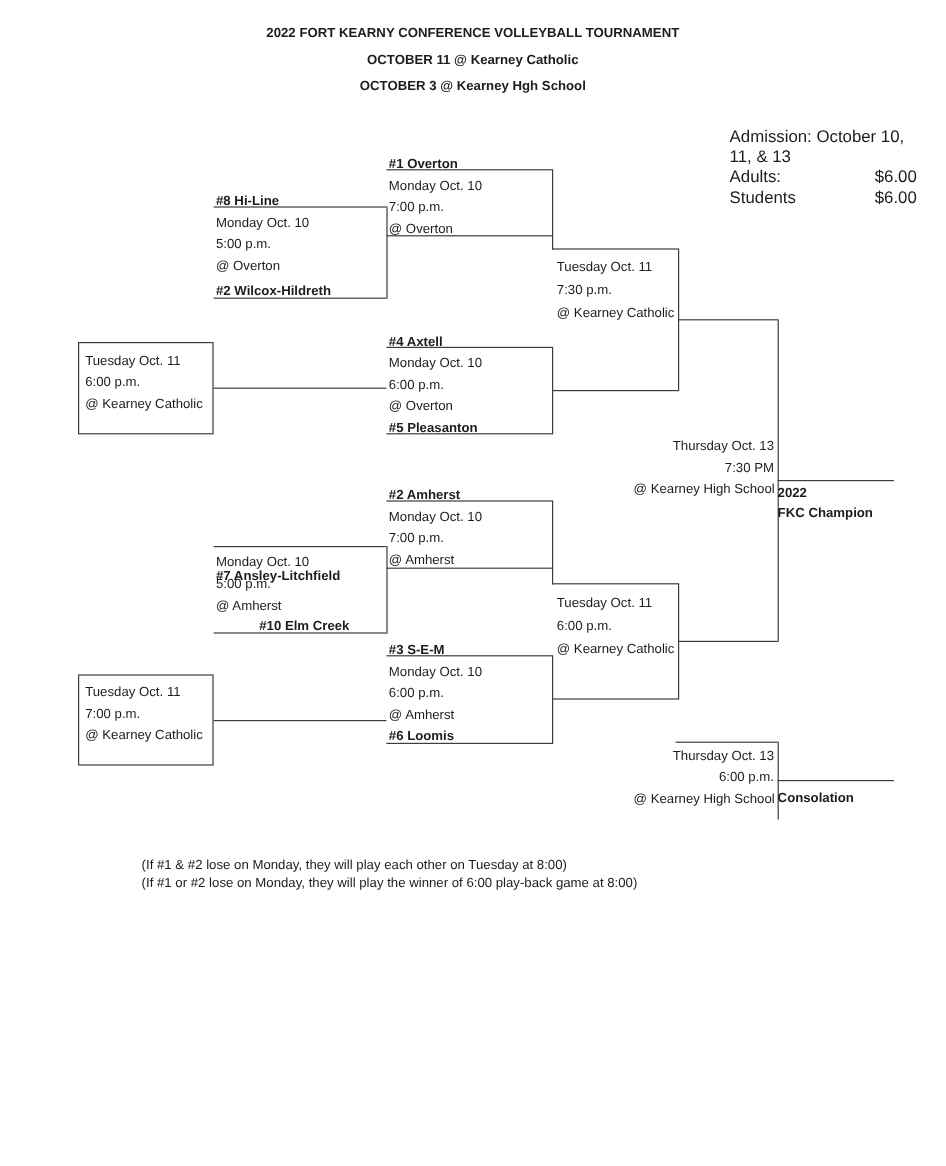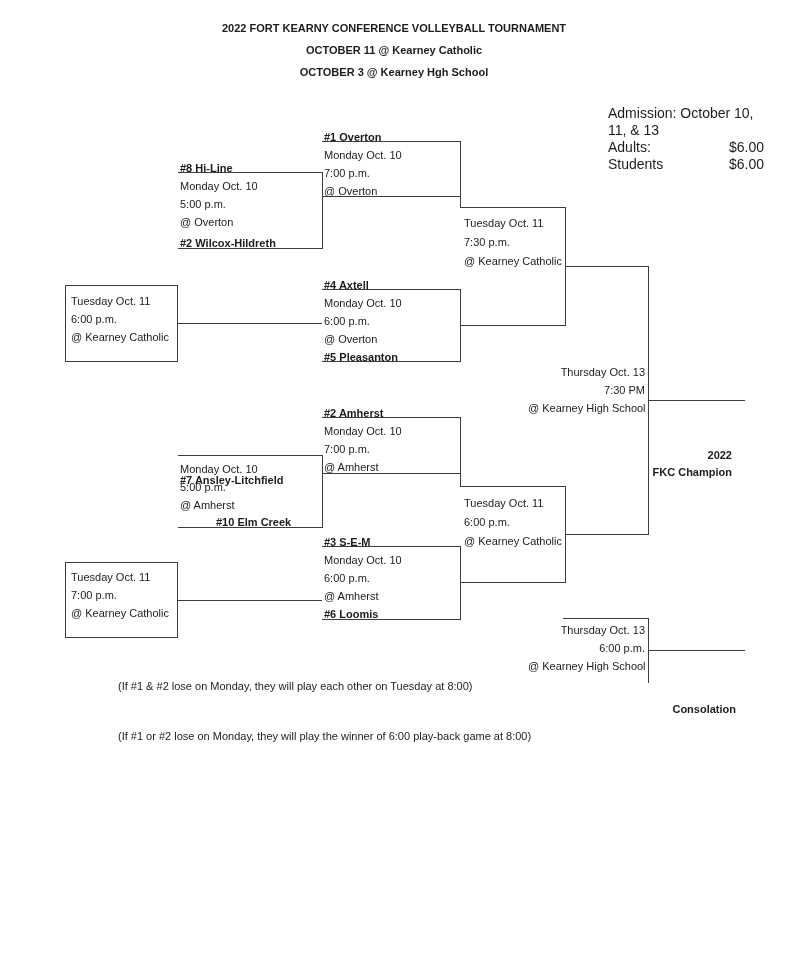--- a/index.html
+++ b/index.html
@@ -10,21 +10,21 @@
     font-family:"Liberation Sans", sans-serif; color:#1c1c1c; overflow:hidden;
   }
   .hdr { position:absolute; left:0; top:17px; width:788px; text-align:center;
          font-weight:bold; font-size:11px; line-height:22px; }
   .adm { position:absolute; left:563px; top:105px; width:156px; font-size:14px; line-height:17px;margin-left:45px; }
   .adm-row { display:flex; justify-content:space-between; }
   .t { position:absolute; font-size:11px; line-height:18px; white-space:nowrap; }
   .lh19 { line-height:19px; }
   .b { font-weight:bold; }
   .right { text-align:right; }
-  .center { text-align:right;margin-top:44px; }
+  .center { text-align:left; }
   .hl { position:absolute; height:1px; background:#3d3d3d; }
   .vl { position:absolute; width:1px; background:#3d3d3d; }
   .box { position:absolute; border:1px solid #3d3d3d; background:transparent; }
   .fn { position:absolute; font-size:11px; line-height:17px; white-space:nowrap; }
 </style>
 </head>
 <body>
 
 <div class="page">
 
@@ -168,16 +168,16 @@
 
     <div class="t right" style="left:528px;top:621px;width:117px;">
       <div>Thursday Oct. 13</div>
       <div>6:00 p.m.</div>
       <div>@ Kearney High School</div>
     </div>
     <div class="t b center" style="left:648px;top:656px;width:88px;">Consolation</div>
 
   </div>
 
-  <div class="fn" style="left:118px;top:678px;">(If #1 &amp; #2 lose on Monday, they will play each other on Tuesday at 8:00)</div>
+  <div class="fn" style="left:118px;top:713px;">(If #1 &amp; #2 lose on Monday, they will play each other on Tuesday at 8:00)</div>
   <div class="fn" style="left:118px;top:728px;">(If #1 or #2 lose on Monday, they will play the winner of 6:00 play-back game at 8:00)</div>
 
 </div>
 
 </body></html>

